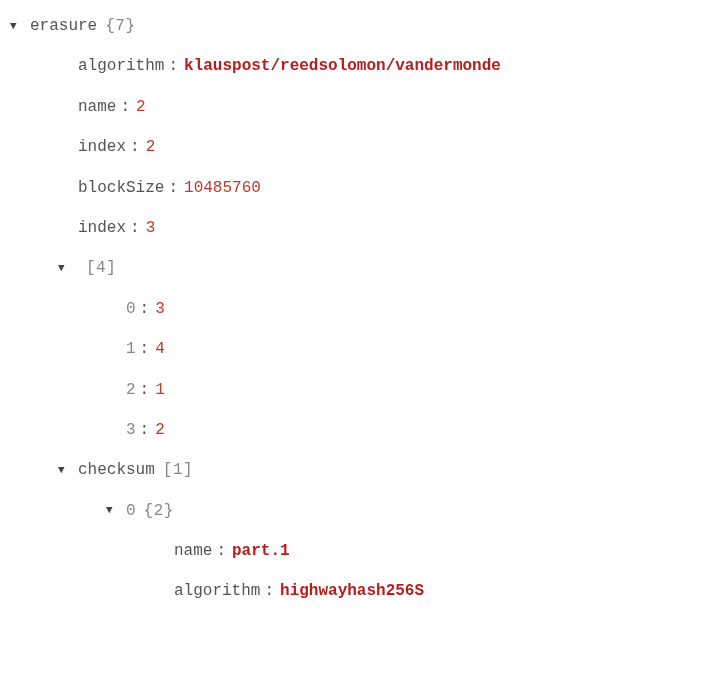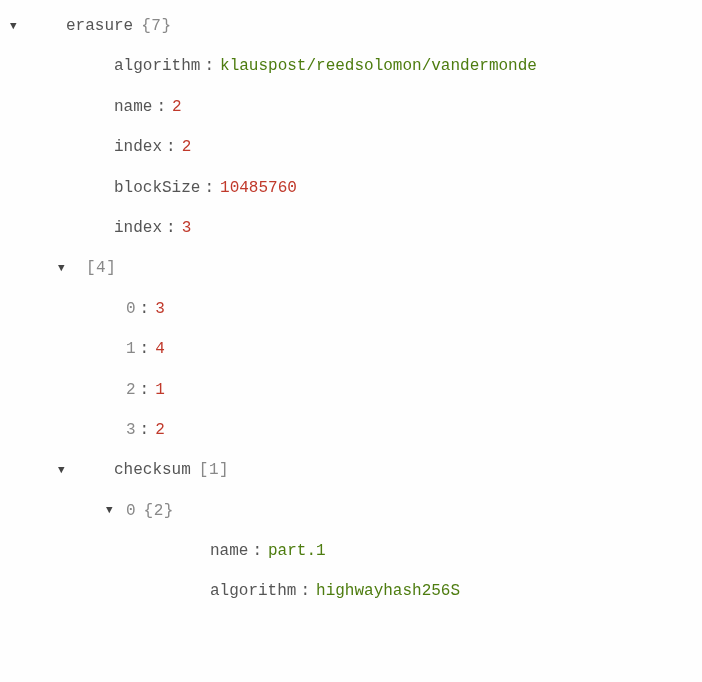--- a/index.html
+++ b/index.html
@@ -30,23 +30,23 @@
     color: #444;
     margin-right: 6px;
     user-select: none;
     cursor: pointer;
   }
   .no-disclosure {
     display: inline-block;
     width: 14px;
     margin-right: 6px;
   }
-  .key { color: #555; margin-left: 36px; }
+  .key { color: #555; }
   .colon { color: #555; margin: 0 6px 0 4px; }
-  .val-str { color: #4d7c0f; }
+  .val-str { color: #b91c1c; font-weight: bold; }
   .val-num { color: #c0392b; }
   .meta { color: #888; margin-left: 8px; letter-spacing: 0.5px; }
   .idx { color: #888; }
 </style>
 </head>
 <body>
 
 <div class="row indent-0">
   <span class="disclosure">▼</span>
   <span class="key">erasure</span>

